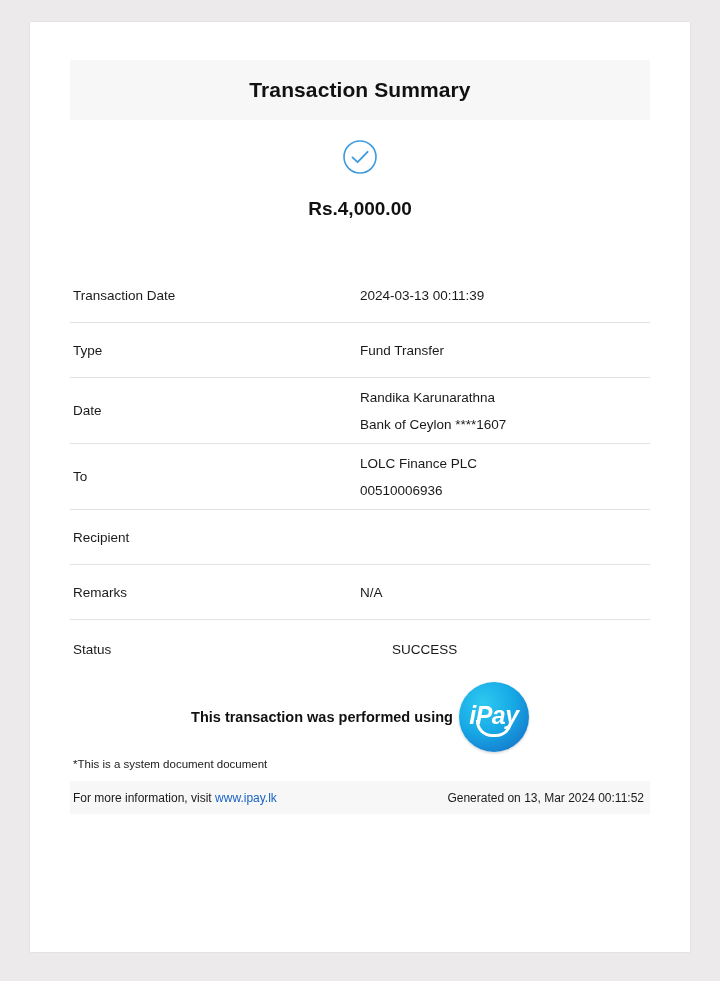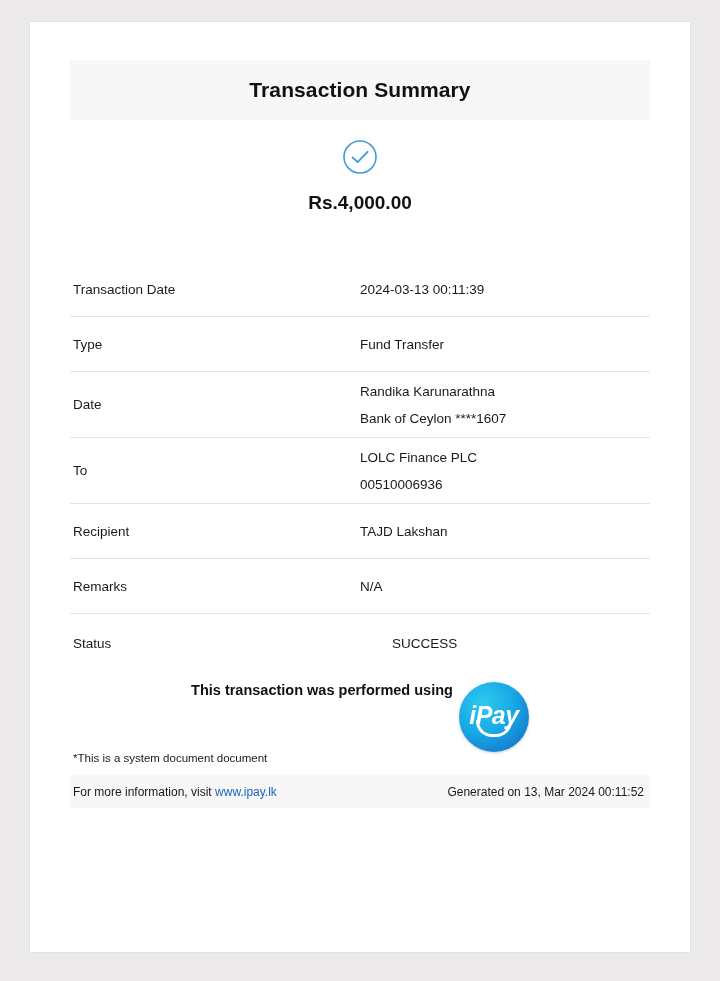--- a/index.html
+++ b/index.html
@@ -44,21 +44,21 @@
   .status-area {
     padding-top: 18px;
     text-align: center;
   }
   .check-circle {
     width: 38px;
     height: 38px;
     display: inline-block;
   }
   .amount {
-    margin-top: 12px;
+    margin-top: 18px;
     font-size: 19px;
     font-weight: bold;
     color: #111111;
   }
   .rows {
     margin-top: 48px;
   }
   .row {
     display: flex;
     align-items: center;
@@ -85,20 +85,21 @@
     min-height: 66px;
   }
   .row.status-row {
     border-bottom: none;
     min-height: 58px;
     gap: 32px;
   }
   .performed {
     margin-top: 10px;
     display: flex;
+    align-items: center;
     justify-content: center;
     height: 58px;
   }
   .performed .text {
     font-size: 14.5px;
     font-weight: bold;
     color: #111111;
   }
   .ipay-logo {
     width: 70px;
@@ -210,23 +211,20 @@
       <div class="row tall">
         <div class="label">To</div>
         <div class="value">
           <div>LOLC Finance PLC</div>
           <div class="line2">00510006936</div>
         </div>
       </div>
 
       <div class="row">
         <div class="label">Recipient</div>
-        <div class="value">
-          <div>TAJD Lakshan</div>
-        </div>
       </div>
 
       <div class="row">
         <div class="label">Remarks</div>
         <div class="value">
           <div>N/A</div>
         </div>
       </div>
 
       <div class="row status-row">

